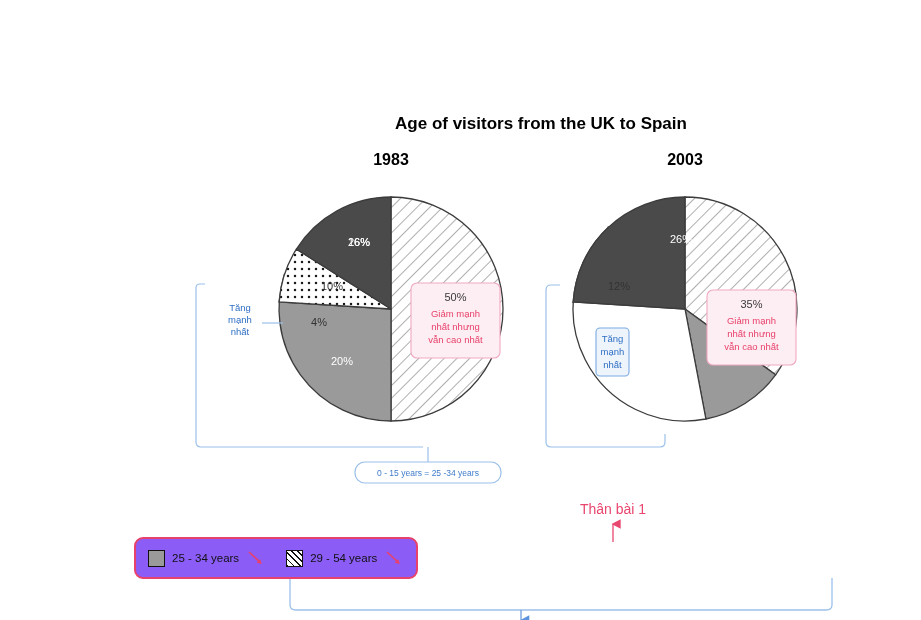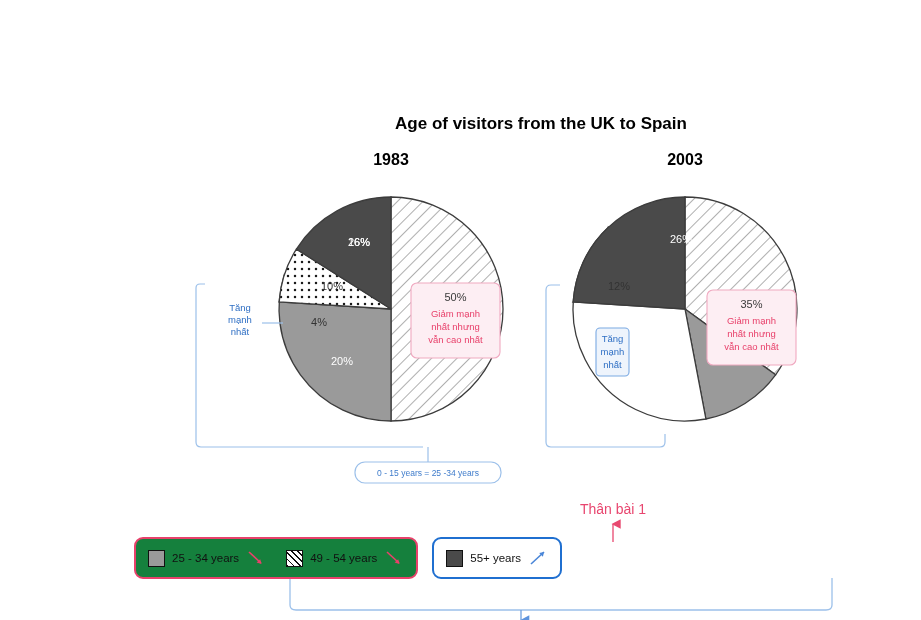--- a/index.html
+++ b/index.html
@@ -153,43 +153,33 @@
   <g fill="none" stroke="#9cc0ea" stroke-width="1.3">
     <path d="M290,545 L290,573 Q290,578 296,578 L826,578 Q832,578 832,573 L832,546"></path>
   </g>
   <line x1="521" y1="578" x2="521" y2="588" stroke="#6e9fdf" stroke-width="1.3" marker-end="url(#arrow-blue-down)"></line>
   <text class="flowlbl-blue" x="521" y="608" text-anchor="middle">Thân bài 2</text>
 </svg>
 
 <div id="legend-row" style="position:absolute;left:134px;top:504px;width:760px;height:44px;display:flex;align-items:center;gap:14px;">
 
 
-  <div style="display:flex;align-items:center;gap:20px;border:2.6px solid #e8416b;border-radius:9px;background:#15803d;height:38px;padding:0 12px;">
+  <div style="display:flex;align-items:center;gap:20px;border:2.6px solid #e8416b;border-radius:9px;background:#8b5cf6;height:38px;padding:0 12px;">
     <div style="display:flex;align-items:center;gap:7px;">
       <span style="width:15px;height:15px;border:1.6px solid #111;background:#9a9a9a;display:inline-block;"></span>
       <span class="leg-txt" style="font-size:11.5px;color:#111;white-space:nowrap;">25 - 34 years</span>
       <svg width="20" height="18">
             <line x1="3" y1="3" x2="15" y2="14" stroke="#e8416b" stroke-width="1.6"></line>
             <path d="M15.6 15 L10.6 13.6 L14.2 10.2 Z" fill="#e8416b"></path>
           </svg>
     </div>
     <div style="display:flex;align-items:center;gap:7px;">
       <span style="width:15px;height:15px;border:1.6px solid #111;display:inline-block;background-image:repeating-linear-gradient(45deg,#111 0 1.2px,#fff 1.2px 4.4px);"></span>
-      <span class="leg-txt" style="font-size:11.5px;color:#111;white-space:nowrap;">49 - 54 years</span>
+      <span class="leg-txt" style="font-size:11.5px;color:#111;white-space:nowrap;">29 - 54 years</span>
       <svg width="20" height="18">
             <line x1="3" y1="3" x2="15" y2="14" stroke="#e8416b" stroke-width="1.6"></line>
             <path d="M15.6 15 L10.6 13.6 L14.2 10.2 Z" fill="#e8416b"></path>
           </svg>
     </div>
   </div>
 
-  <div style="display:flex;align-items:center;border:2.6px solid #1f6fd0;border-radius:9px;background:#fff;height:38px;padding:0 12px;">
-    <div style="display:flex;align-items:center;gap:7px;">
-      <span style="width:15px;height:15px;border:1.6px solid #111;background:#4a4a4a;display:inline-block;"></span>
-      <span class="leg-txt" style="font-size:11.5px;color:#111;white-space:nowrap;">55+ years</span>
-      <svg width="20" height="18">
-            <line x1="3" y1="15" x2="16" y2="3" stroke="#4a86d8" stroke-width="1.6"></line>
-            <path d="M16 3 L11.2 4.1 L14.9 7.8 Z" fill="#4a86d8"></path>
-          </svg>
-    </div>
-  </div>
 </div>
 </div>
 
 </body></html>

